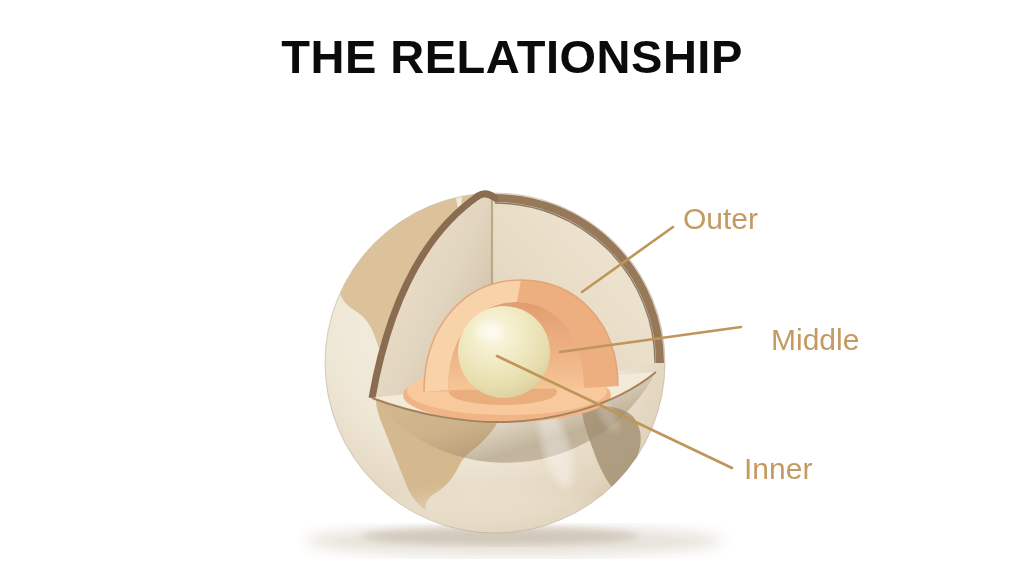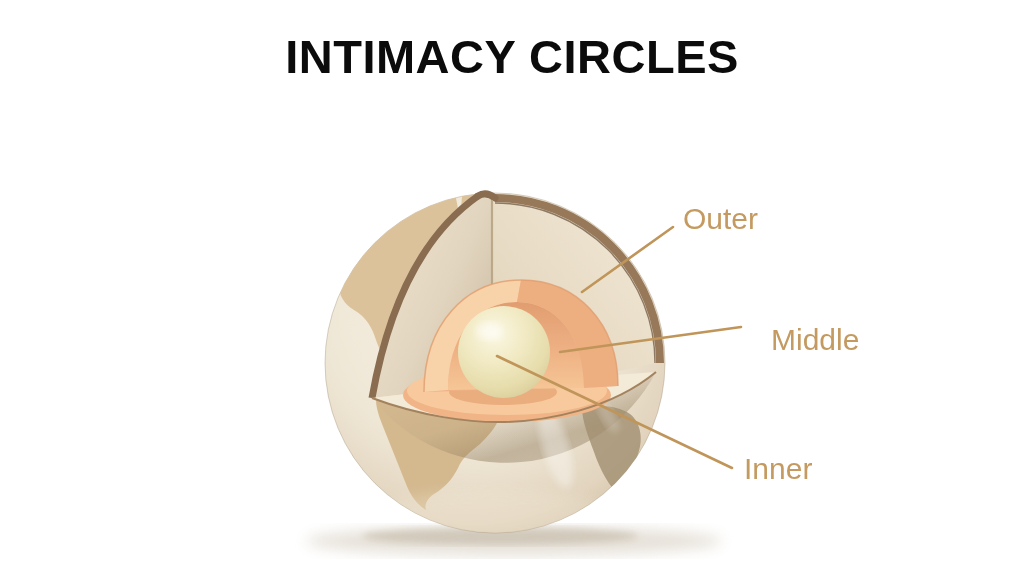--- a/index.html
+++ b/index.html
@@ -16,21 +16,21 @@
     font-family:"Liberation Sans", sans-serif;
     font-size:30px;fill:#c49a60;
   }
 </style>
 </head>
 <body>
 
 <div class="stage">
 
   <div class="title">
-    <div>INTIMACY CIRCLES</div>
+    <div>THE RELATIONSHIP</div>
   </div>
 
   <svg class="globe-svg" width="1024" height="577" viewBox="0 0 1024 577">
     <defs>
       <clipPath id="globeClip">
           <circle cx="495" cy="363" r="170"></circle>
         </clipPath>
 
       <radialGradient id="oceanGrad" cx="42%" cy="33%" r="78%">
         <stop offset="0%" stop-color="#f7f1e4"></stop>

